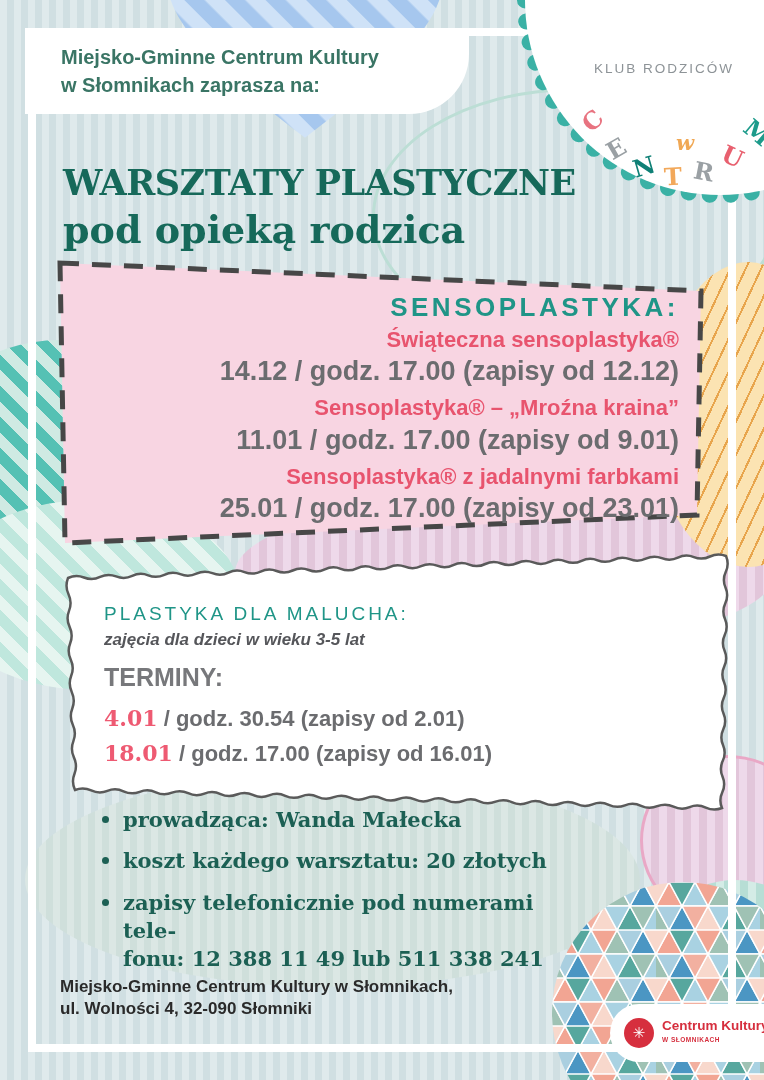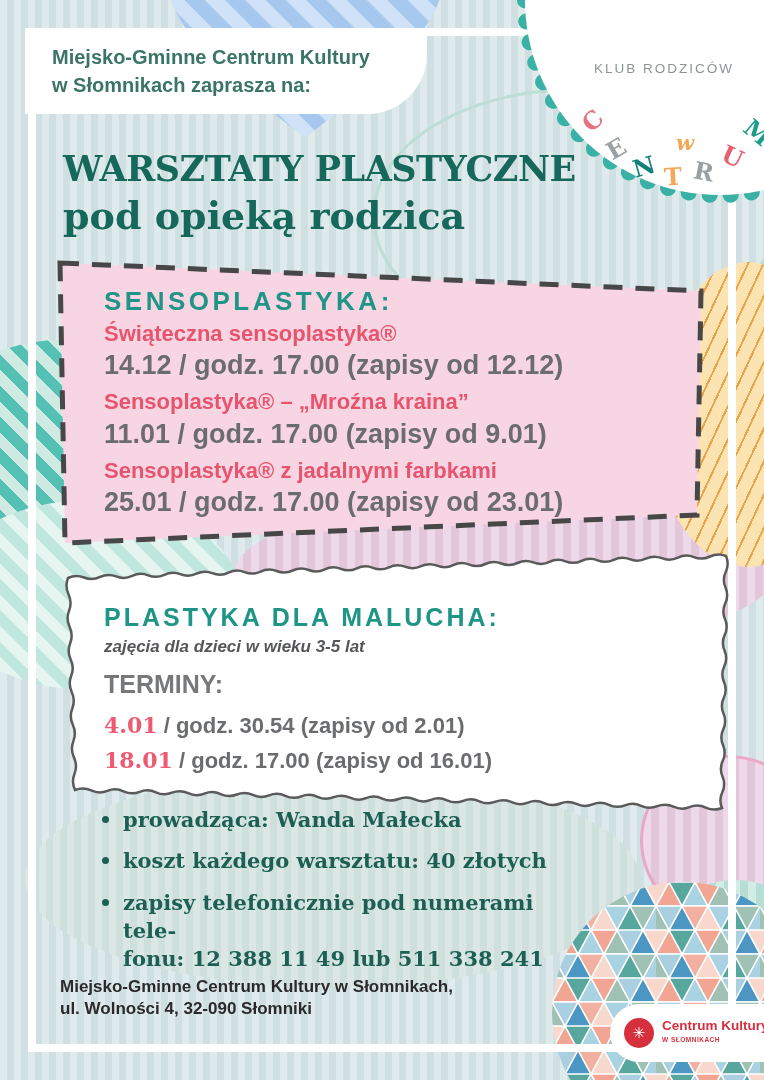--- a/index.html
+++ b/index.html
@@ -25,59 +25,59 @@
     background:repeating-linear-gradient(90deg,#eed9ea 0 8px,#e2c6da 8px 16px);}
   .cloud-teal-right-sm{left:660px;top:880px;width:150px;height:120px;border-radius:50%;
     background:repeating-linear-gradient(90deg,#b7ded5 0 8px,#d4ece6 8px 16px);}
   .mosaic{left:552px;top:882px;width:262px;height:262px;z-index:2;}
 
   
   .frame{position:absolute;left:28px;top:28px;width:708px;height:1024px;box-sizing:border-box;
     border:8px solid #ffffff;z-index:5;pointer-events:none;}
 
   
-  .org-box{position:absolute;left:25px;top:28px;width:402px;height:86px;background:#fff;
-    border-radius:0 0 60px 0;z-index:6;padding:15px 0 0 27px;box-sizing:border-box;}
+  .org-box{position:absolute;left:25px;top:28px;width:444px;height:86px;background:#fff;
+    border-radius:0 0 60px 0;z-index:6;padding:15px 0 0 36px;box-sizing:border-box;}
   .org-box div{font-size:20px;font-weight:bold;color:#3a7565;line-height:1.42;}
 
   
   .badge-svg{position:absolute;left:505px;top:-215px;width:430px;height:430px;z-index:6;}
   .badge-text{position:absolute;z-index:7;white-space:nowrap;margin-top:48px;}
   .kicker{left:594px;top:13px;font-size:13.5px;letter-spacing:2px;color:#8d9397;font-weight:500;}
   .maluch{left:614px;top:32px;font-family:"DejaVu Serif",serif;font-style:italic;font-weight:bold;
     font-size:34px;color:#259b8c;}
   .w-word{left:676px;top:82px;font-family:"DejaVu Serif",serif;font-style:italic;font-weight:bold;
     font-size:21px;color:#f0a855;}
   .arc-letter{position:absolute;z-index:7;font-family:"DejaVu Serif",serif;font-weight:bold;font-size:24px;}
   .L0{left:583px;top:106px;transform:rotate(-44deg);color:#e87380;}
   .L1{left:607px;top:134px;transform:rotate(-30deg);color:#9aa0a4;}
   .L2{left:633px;top:152px;transform:rotate(-16deg);color:#0f8076;}
   .L3{left:664px;top:162px;transform:rotate(-3deg);color:#f2a85a;}
   .L4{left:694px;top:157px;transform:rotate(11deg);color:#9aa0a4;}
   .L5{left:722px;top:142px;transform:rotate(25deg);color:#e8606f;}
   .L6{left:744px;top:118px;transform:rotate(40deg);color:#1d9b8b;}
 
   
-  .title{position:absolute;left:63px;top:148px;z-index:6;font-family:"DejaVu Serif",serif;
+  .title{position:absolute;left:63px;top:162px;z-index:6;font-family:"DejaVu Serif",serif;
     font-weight:bold;color:#16695a;}
   .title .t1{font-size:35px;letter-spacing:-0.5px;}
   .title .t2{font-size:38px;margin-top:4px;}
 
   
   .pinkbox-svg{position:absolute;left:55px;top:255px;width:655px;height:295px;z-index:6;}
-  .pink-content{position:absolute;left:104px;top:286px;width:575px;z-index:7;}
+  .pink-content{position:absolute;left:104px;top:292px;width:575px;z-index:7;text-align:right;}
   .s-heading{font-size:26px;font-weight:bold;letter-spacing:3.5px;color:#1f9587;margin-bottom:4px;}
   .s-sub{font-size:17px;font-style:italic;font-weight:600;color:#4b4c4e;margin-bottom:13px;}
   .ev-name{font-size:22px;font-weight:bold;color:#e8546e;line-height:1.2;margin-bottom:3px;}
   .ev-date{font-size:27px;font-weight:bold;color:#6b6c6f;margin-bottom:8px;}
 
   
   .whitebox-svg{position:absolute;left:58px;top:546px;width:678px;height:272px;z-index:6;}
   .white-content{position:absolute;left:104px;top:603px;width:580px;z-index:7;}
-  .p-heading{font-size:25px;font-weight:bold;letter-spacing:3px;color:#1f9587;margin-bottom:5px;}
+  .p-heading{font-size:19px;font-weight:normal;letter-spacing:3px;color:#1f9587;margin-bottom:5px;}
   .p-sub{font-size:17px;font-style:italic;font-weight:600;color:#55565a;margin-bottom:13px;}
   .terminy{font-size:25px;font-weight:bold;color:#77787b;margin-bottom:9px;}
   .session{font-size:22px;font-weight:bold;color:#6b6c6f;line-height:1.55;}
   .session .d{font-family:"DejaVu Serif",serif;color:#ee5a72;}
 
   
   .details{position:absolute;left:102px;top:806px;width:480px;z-index:6;}
   .detail-item{display:flex;margin-bottom:13px;font-family:"DejaVu Serif",serif;font-weight:bold;
     font-size:21px;color:#1c6054;line-height:1.35;}
   .dot{width:7px;height:7px;border-radius:50%;background:#1c6054;margin:10px 14px 0 0;flex:0 0 7px;}
@@ -200,21 +200,21 @@
     <div class="session"><span class="d">18.01</span><span> / godz. 17.00 (zapisy od 16.01)</span></div>
   </div>
 
   <div class="details">
     <div class="detail-item">
       <span class="dot"></span>
       <span><span>prowadząca: Wanda Małecka</span><div></div></span>
     </div>
     <div class="detail-item">
       <span class="dot"></span>
-      <span><span>koszt każdego warsztatu: 40 złotych</span><div></div></span>
+      <span><span>koszt każdego warsztatu: 20 złotych</span><div></div></span>
     </div>
     <div class="detail-item">
       <span class="dot"></span>
       <span><span>zapisy telefonicznie pod numerami tele-</span><div>fonu: 12 388 11 49 lub 511 338 241</div></span>
     </div>
   </div>
 
   <div class="address">
     <div>Miejsko-Gminne Centrum Kultury w Słomnikach,</div>
     <div>ul. Wolności 4, 32-090 Słomniki</div>

